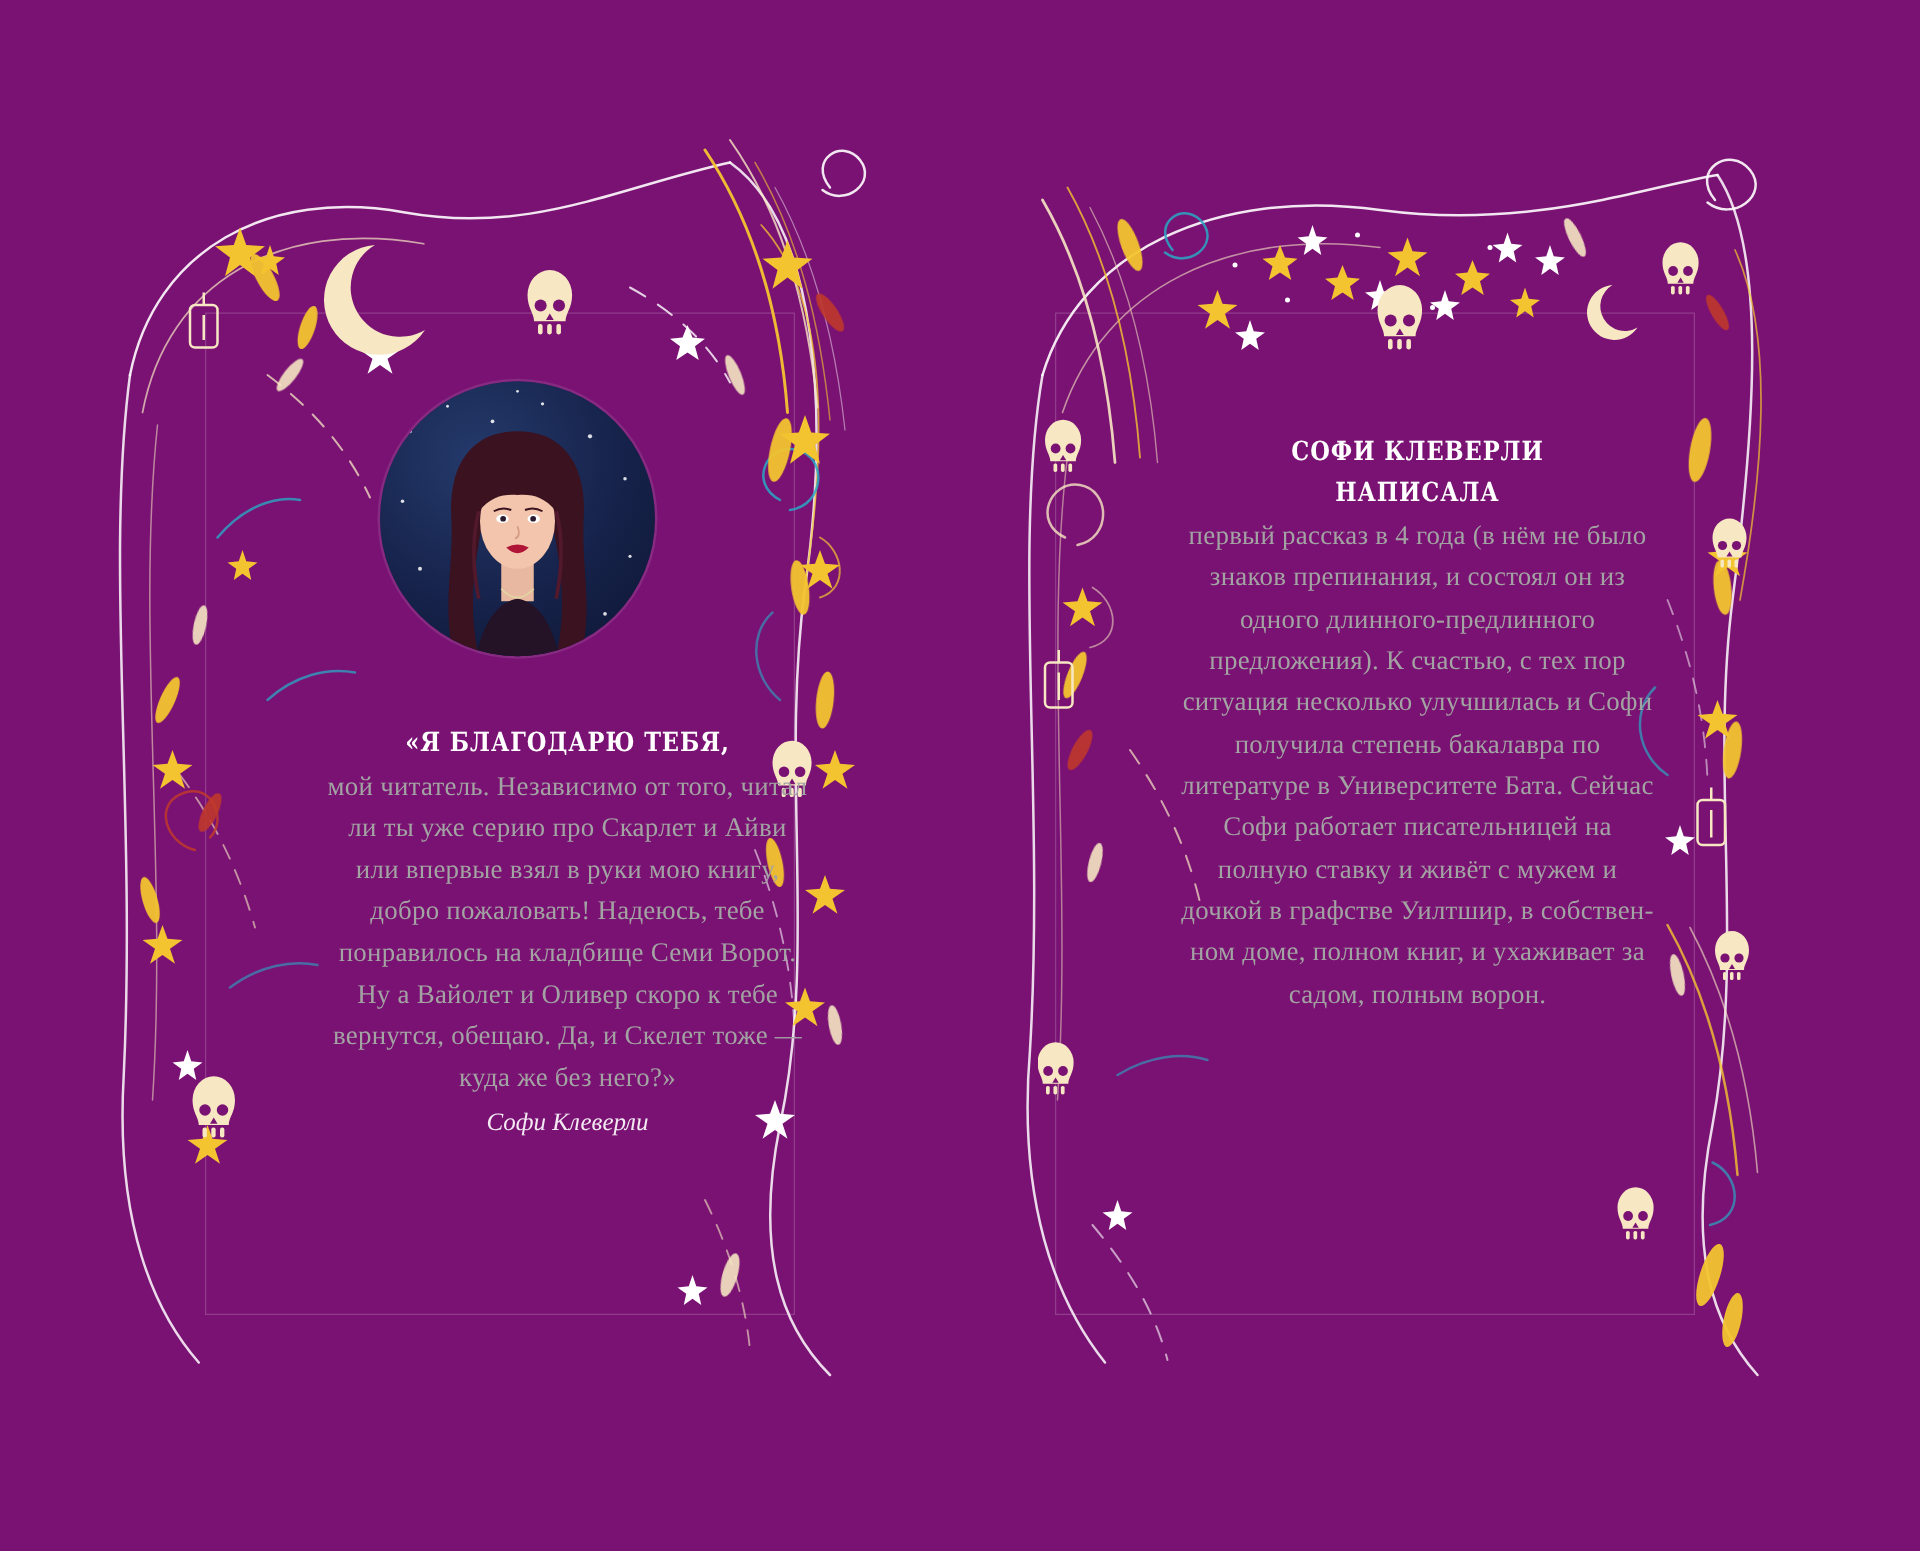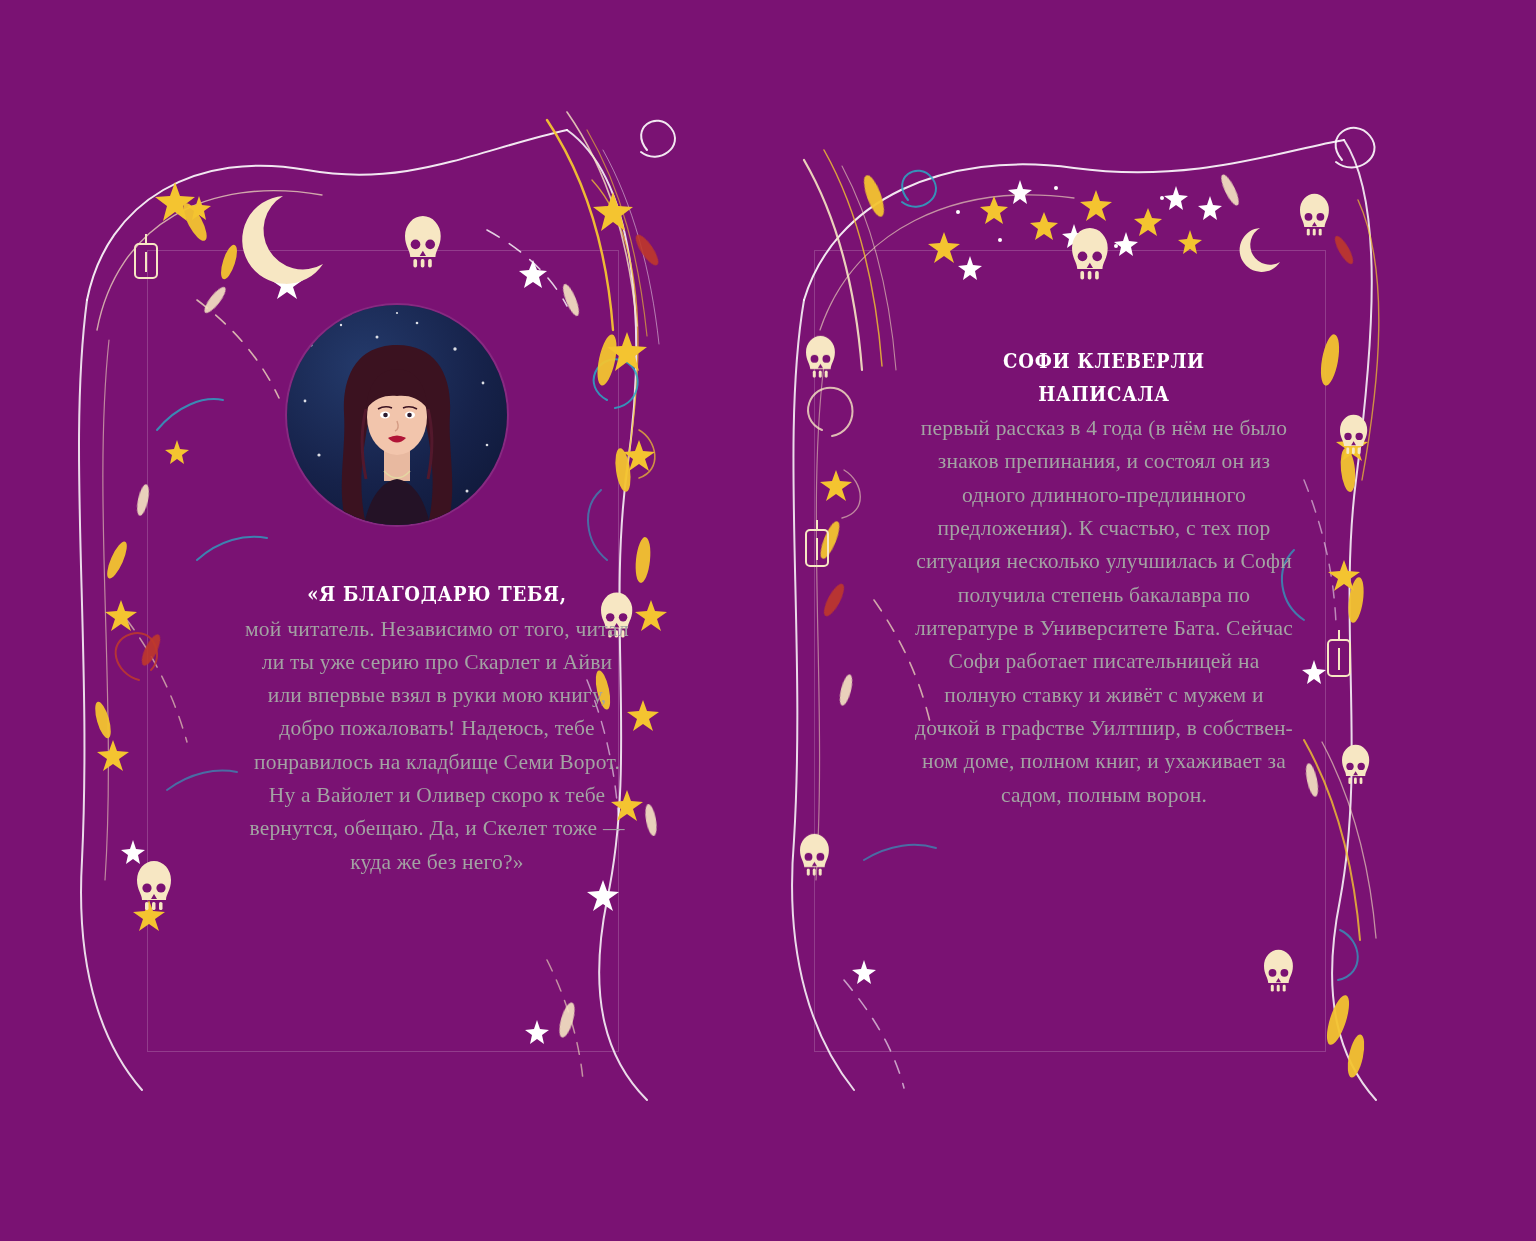--- a/index.html
+++ b/index.html
@@ -20,22 +20,22 @@
     height: 1241px;
     background: #7a1273;
   }
 
   
   .page {
     position: absolute;
     top: 0;
     height: 1241px;
   }
-  .page-left  { left: 47px;  width: 660px; }
-  .page-right { left: 744px; width: 660px; }
+  .page-left  { left: 64px;  width: 660px; }
+  .page-right { left: 774px; width: 660px; }
 
   .inner-rule {
     position: absolute;
     border: 1px solid rgba(255,255,255,0.18);
   }
   .inner-rule-left  { left: 100px; top: 250px; width: 470px; height: 800px; }
   .inner-rule-right { left: 70px;  top: 250px; width: 510px; height: 800px; }
 
   
   .deco {
@@ -279,20 +279,21 @@
         <path d="M44 70 C 38 94, 40 120, 44 140" stroke="#52182c" stroke-width="3" fill="none"></path>
         <path d="M106 70 C 112 94, 110 120, 106 140" stroke="#52182c" stroke-width="3" fill="none"></path>
 
         <path d="M62 132 q 13 14 26 0" stroke="#e4d6a2" stroke-width="1.4" fill="none"></path>
       </svg>
     </div>
 
     <div class="text-col text-left">
       <span class="lead">«Я БЛАГОДАРЮ ТЕБЯ,</span>
       <span class="body-text">мой читатель. Независимо от того, читал ли ты уже серию про Скарлет и Айви или впервые взял в руки мою книгу, добро пожаловать! Надеюсь, тебе понравилось на кладбище Семи Ворот. Ну а Вайолет и Оливер скоро к тебе вернутся, обещаю. Да, и Скелет тоже — куда же без него?»</span>
+      <span class="signature">Софи Клеверли</span>
     </div>
   </div>
 
   <div class="page page-right">
 
     <div class="inner-rule inner-rule-right"></div>
 
     <svg class="deco" width="660" height="1241" viewBox="0 0 660 1241">
       <g fill="none" stroke-linecap="round">
 

